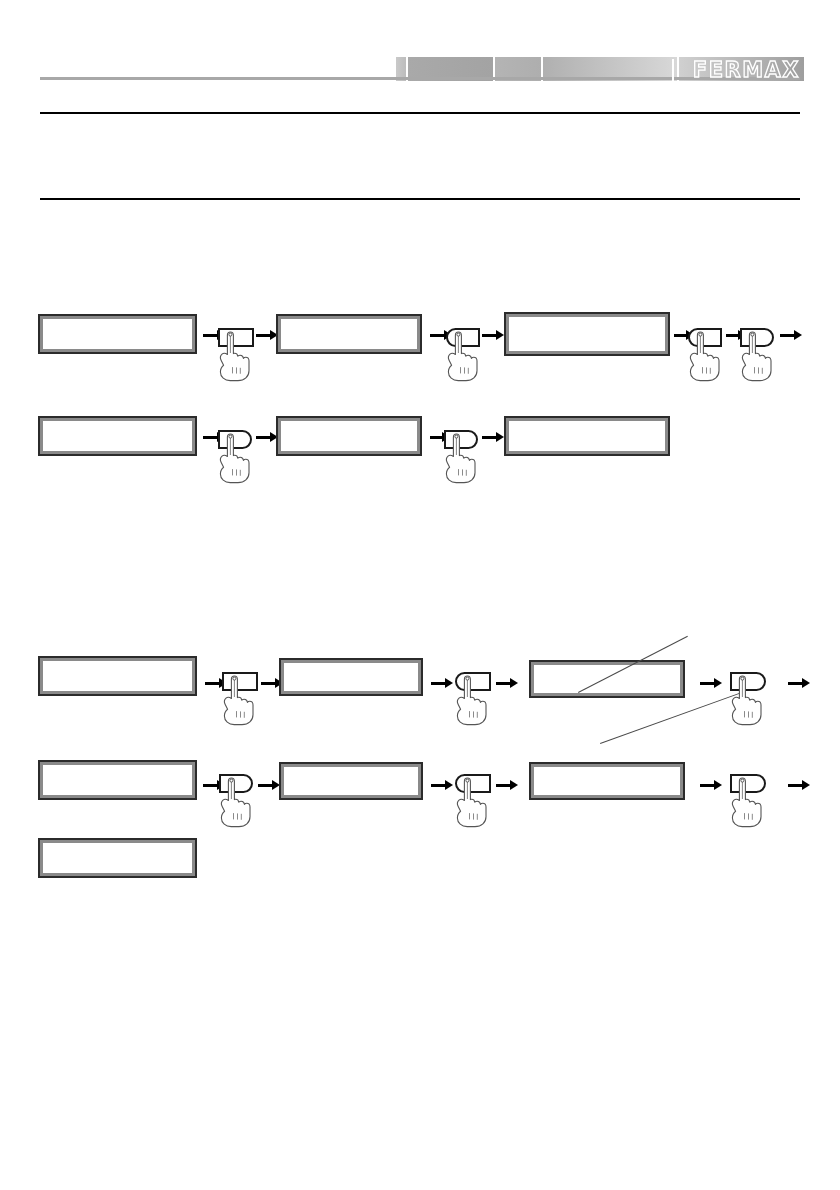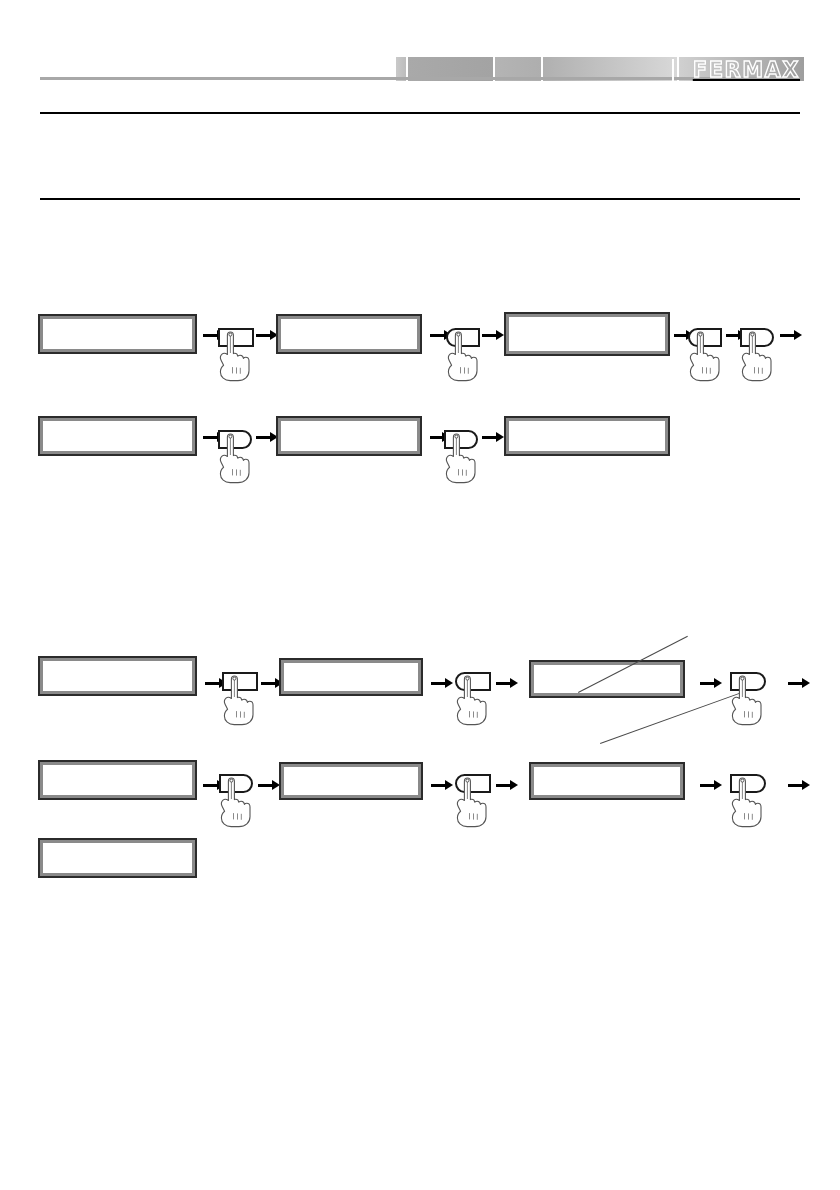--- a/index.html
+++ b/index.html
@@ -9,21 +9,21 @@
     position:relative;overflow:hidden;
   }
   .page{position:absolute;inset:0;}
 
   
   .hdr-bars{position:absolute;left:396px;top:57px;height:24px;width:410px;display:flex;}
   .hdr-bar{height:24px;margin-right:2px;}
   .hdr-rule{position:absolute;left:40px;top:77px;width:760px;height:3px;background:#a8a8a8;}
 
   .logo-wrap{position:absolute;left:672px;top:58px;width:134px;height:24px;
-             display:flex;align-items:center;justify-content:flex-end;text-decoration:underline;}
+             display:flex;align-items:center;justify-content:flex-end;}
   .logo-sep{position:absolute;left:0;top:1px;width:2px;height:22px;background:#ffffff;}
   .logo-text{
     font-family:"DejaVu Sans",sans-serif;
     font-size:21px;font-weight:bold;letter-spacing:1.5px;
     color:transparent;
     -webkit-text-stroke:1.3px #ffffff;
     padding-right:6px;line-height:24px;
   }
 
   

